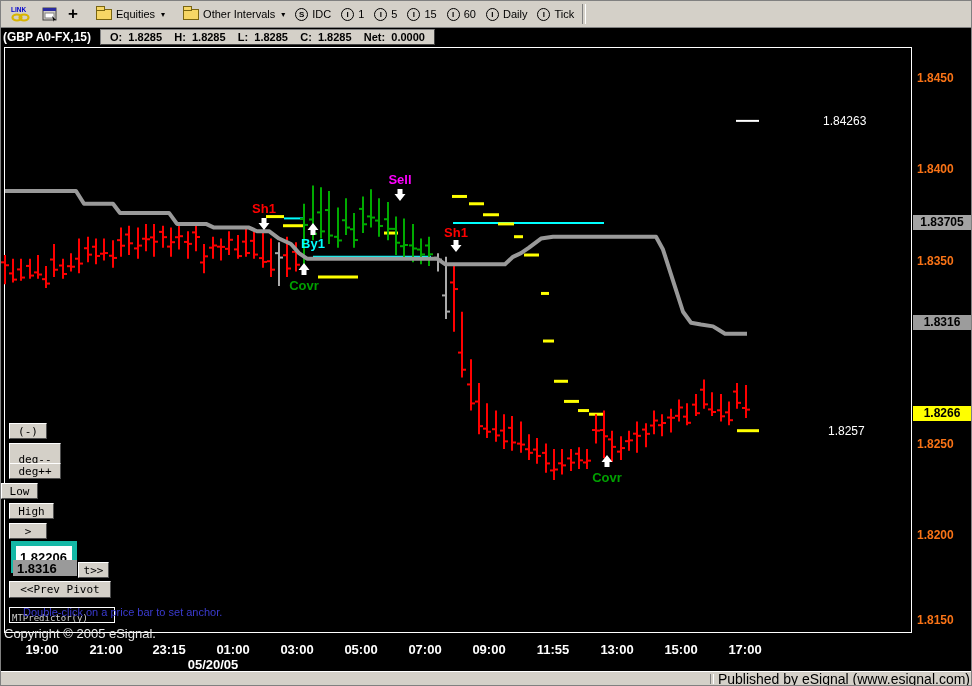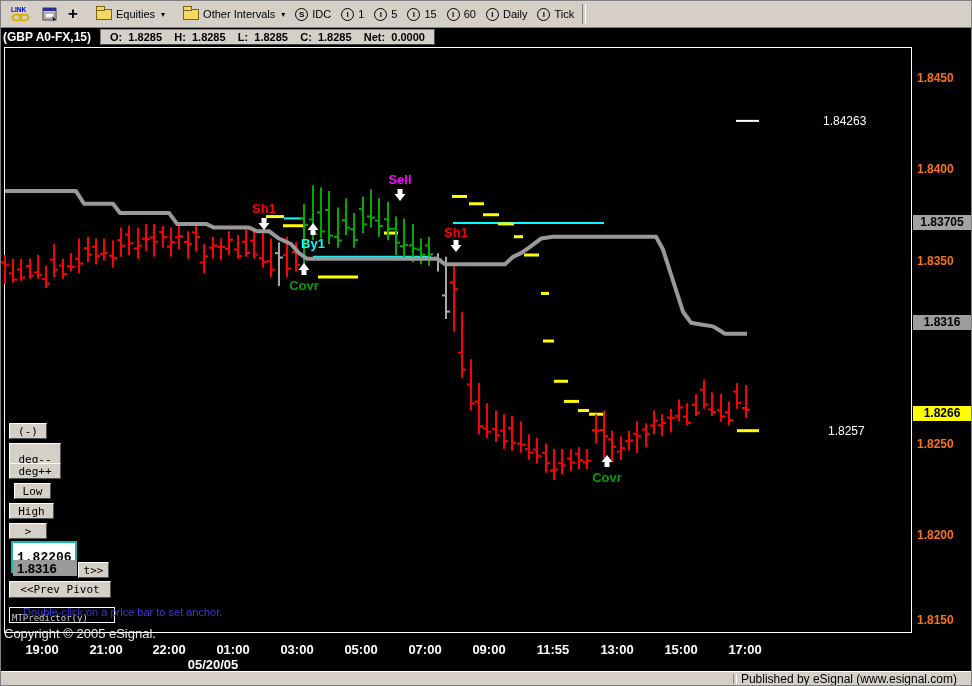--- a/index.html
+++ b/index.html
@@ -40,21 +40,21 @@
           padding-left:4px;box-sizing:border-box;font-family:"Liberation Sans",sans-serif;}
   #study-box{position:absolute;left:8px;top:606px;width:106px;height:16px;border:1px solid #fff;
              color:#cfcfcf;font-size:9px;font-family:"DejaVu Sans Mono",monospace;overflow:hidden;
              line-height:20px;padding-left:2px;box-sizing:border-box;}
   #hint{position:absolute;left:22px;top:605px;color:#3b3bd0;font-size:11px;white-space:nowrap;}
   #copyright{position:absolute;left:3px;top:625px;color:#e8e8e8;font-size:13px;}
   
   #statusbar{position:absolute;left:0;bottom:0;width:972px;height:14px;background:#d4d0c8;
              border-top:1px solid #fff;display:flex;align-items:center;justify-content:flex-end;box-sizing:border-box;}
   #status-grip{width:2px;height:10px;border-left:1px solid #808080;border-right:1px solid #fff;margin-right:4px;}
-  #status-text{font-size:12px;color:#000;padding-right:16px;}
+  #status-text{font-size:14px;color:#000;padding-right:3px;}
 </style>
 </head>
 <body>
 
 <div id="app">
 
   <div id="toolbar">
     <span class="tb-item">
       <svg width="22" height="18" viewBox="0 0 22 18">
         <text x="1" y="7" font-size="6.5" font-weight="bold" fill="#0000cc" font-family="Liberation Sans,sans-serif">LINK</text>
@@ -463,40 +463,40 @@
       <div class="ptick" style="top: 252.5px;">1.8350</div>
       <div class="pbox" style="top: 313.72px; background: rgb(156, 156, 156);">1.8316</div>
       <div class="pbox" style="top: 405.22px; background: rgb(255, 255, 0);">1.8266</div>
       <div class="ptick" style="top: 435.5px;">1.8250</div>
       <div class="ptick" style="top: 527px;">1.8200</div>
       <div class="ptick" style="top: 612px;">1.8150</div>
     </div>
   <div id="time-axis">
       <div class="ttick" style="left: 41px;">19:00</div>
       <div class="ttick" style="left: 105px;">21:00</div>
-      <div class="ttick" style="left: 168px;">22:00</div>
+      <div class="ttick" style="left: 168px;">23:15</div>
       <div class="ttick" style="left: 232px;">01:00</div>
       <div class="ttick" style="left: 296px;">03:00</div>
       <div class="ttick" style="left: 360px;">05:00</div>
       <div class="ttick" style="left: 424px;">07:00</div>
       <div class="ttick" style="left: 488px;">09:00</div>
       <div class="ttick" style="left: 552px;">11:55</div>
       <div class="ttick" style="left: 616px;">13:00</div>
       <div class="ttick" style="left: 680px;">15:00</div>
       <div class="ttick" style="left: 744px;">17:00</div>
     </div>
   <div id="date-lbl" style="left: 212px;">05/20/05</div>
 
   <div class="btn" style="left:8px;top:422px;width:38px;height:16px;">(-)</div>
   <div class="btn" style="left:8px;top:442px;width:52px;height:32px;">deg--</div>
   <div class="btn" style="left:8px;top:462px;width:52px;height:16px;">deg++</div>
-  <div class="btn" style="left:13px;top:482px;width:37px;height:16px;">Low</div>
+  <div class="btn" style="left:0;top:482px;width:37px;height:16px;">Low</div>
   <div class="btn" style="left:8px;top:502px;width:45px;height:16px;text-align:right;">High</div>
   <div class="btn" style="left:8px;top:522px;width:38px;height:16px;">&gt;</div>
-  <div class="valbox" style="left:10px;top:540px;width:66px;height:32px;background:#fff;border:2px solid #14b8a6;font-family:Liberation Mono, monospace;">1.82206</div>
+  <div class="valbox" style="left:10px;top:540px;width:66px;height:32px;background:#fff;border:5px solid #14b8a6;">1.82206</div>
   <div class="btn" style="left:77px;top:561px;width:31px;height:16px;">t&gt;&gt;</div>
   <div class="valbox" style="left:12px;top:559px;width:64px;height:16px;background:#9a9a9a;z-index:3;">1.8316</div>
   <div class="btn" style="left:8px;top:580px;width:102px;height:17px;">&lt;&lt;Prev Pivot</div>
 
   <div id="study-box">MTPredictor(y)</div>
   <div id="hint">Double-click on a price bar to set anchor.</div>
   <div id="copyright">Copyright © 2005 eSignal.</div>
 
   <div id="statusbar">
     <span id="status-grip"></span>

